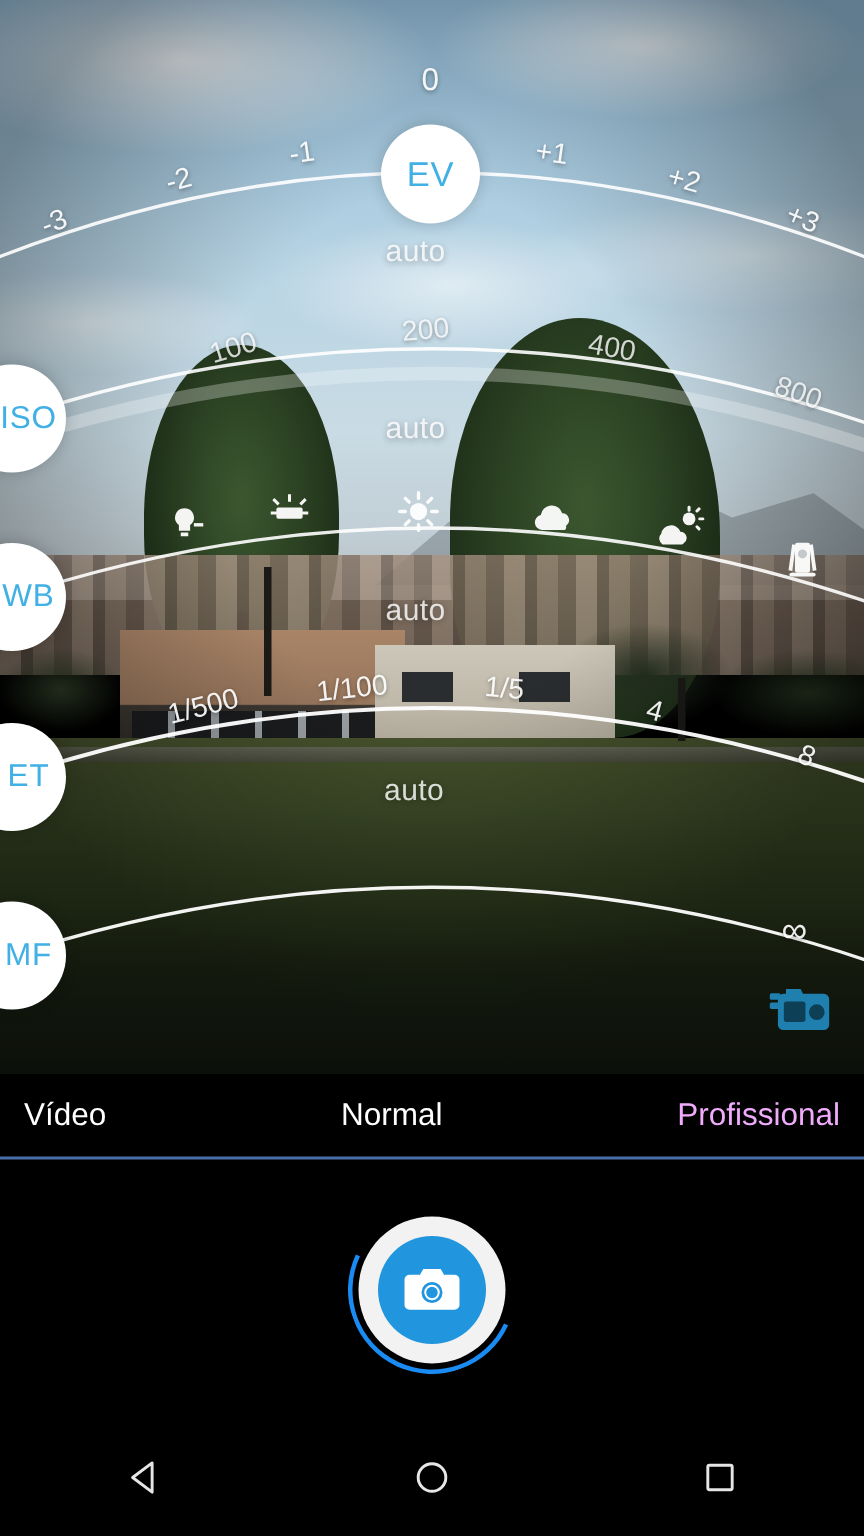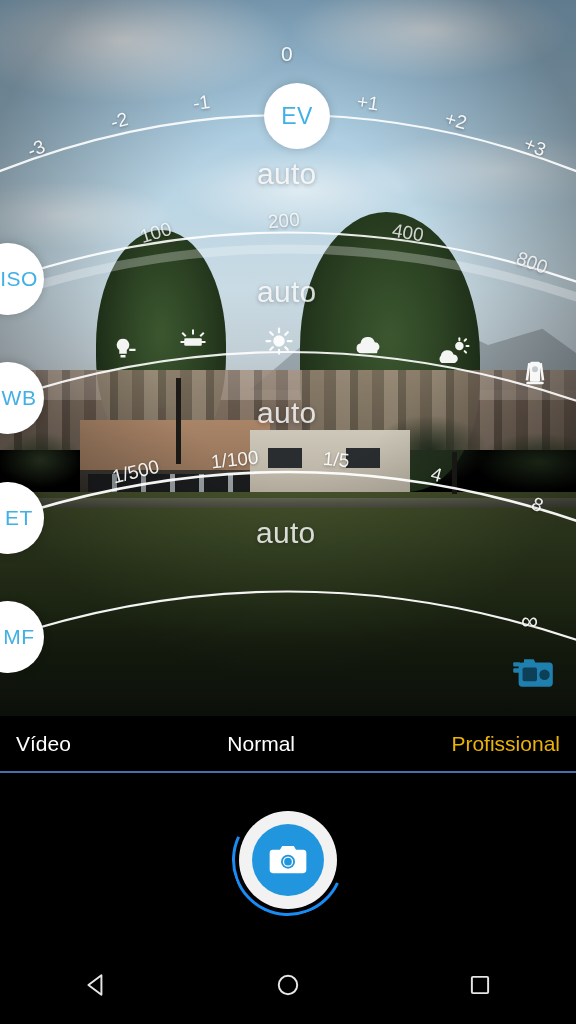--- a/index.html
+++ b/index.html
@@ -95,34 +95,34 @@
   
   #arcs { position:absolute; left:0; top:0; width:576px; height:716px; }
   .arc-label {
     position:absolute; color:rgba(255,255,255,.92);
     font-size:19px; white-space:nowrap;
     text-shadow:0 1px 3px rgba(0,0,0,.35);
   }
   .arc-label.dim { color:rgba(255,255,255,.8); }
   .auto-label {
     position:absolute; color:rgba(255,255,255,.82);
-    font-size:30px; letter-spacing:.3px;
+    font-size:20px; letter-spacing:.3px;
     text-shadow:0 1px 4px rgba(0,0,0,.3);
   }
 
   
   .knob {
     position:absolute; border-radius:50%;
     background:#fff; display:flex; align-items:center; justify-content:center;
     box-shadow:0 0 10px rgba(0,0,0,.18);
   }
   .knob span {
     color:#41b0e4; font-size:21px; letter-spacing:.5px;
   }
-  .knob-ev { width:66px; height:66px; left:264px; top:83px; }
+  .knob-ev { width:66px; height:66px; left:254px; top:83px; }
   .knob-ev span { font-size:23px; }
   .knob-side { width:72px; height:72px; left:-28px; }
   .knob-iso { top:243px; }
   .knob-wb  { top:362px; }
   .knob-et  { top:482px; }
   .knob-mf  { top:601px; }
   .knob-side span { padding-left:22px; }
 
   
   .wbicon { position:absolute; color:#fff; opacity:.95; }
@@ -136,21 +136,21 @@
     position:absolute; left:0; top:716px; width:576px; height:57px;
     background:rgba(0,0,0,.25);
     display:flex; align-items:center; justify-content:space-between;
     padding:0 16px;
     border-bottom:2px solid #4a6fa8;
   }
   .mode-tab {
     color:#ffffff; font-size:21px; white-space:nowrap;
     text-shadow:0 1px 3px rgba(0,0,0,.6);
   }
-  .mode-tab.active { color:#eab308; }
+  .mode-tab.active { color:#f0abfc; }
 
   
   #shutterzone {
     position:absolute; left:0; top:775px; width:576px; height:170px; background:#000;
   }
   #shutter {
     position:absolute; left:50%; top:50%; transform:translate(-50%,-50%);
     width:98px; height:98px; border-radius:50%;
     background:#f2f2f2;
     display:flex; align-items:center; justify-content:center;

